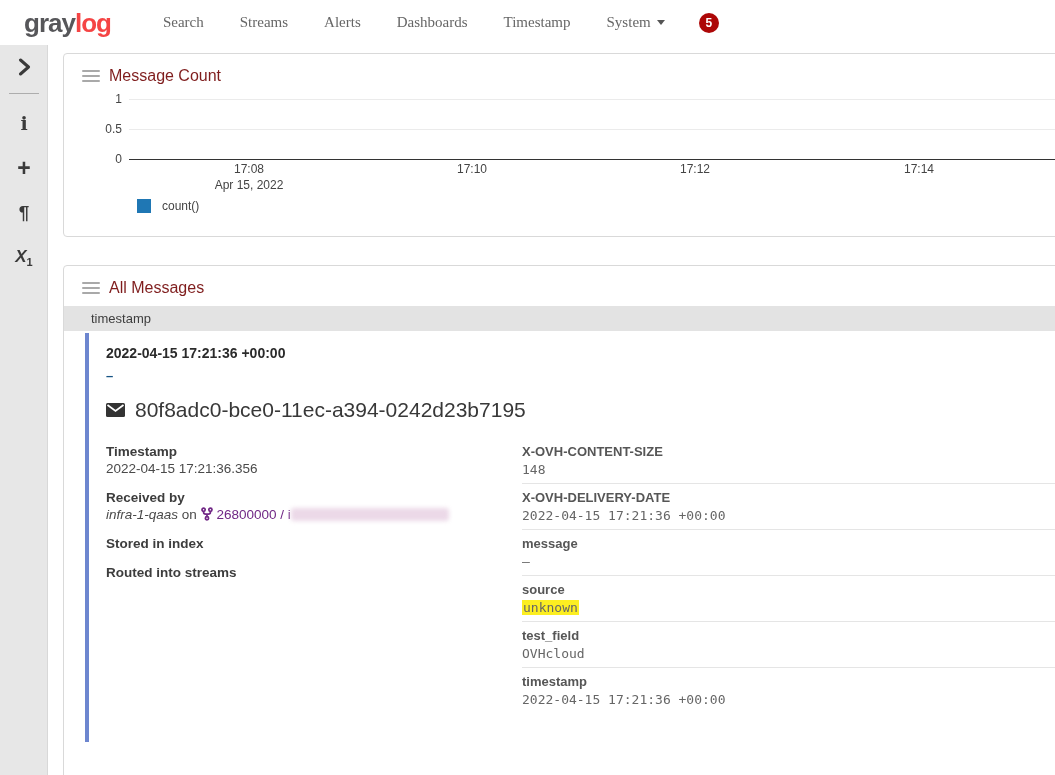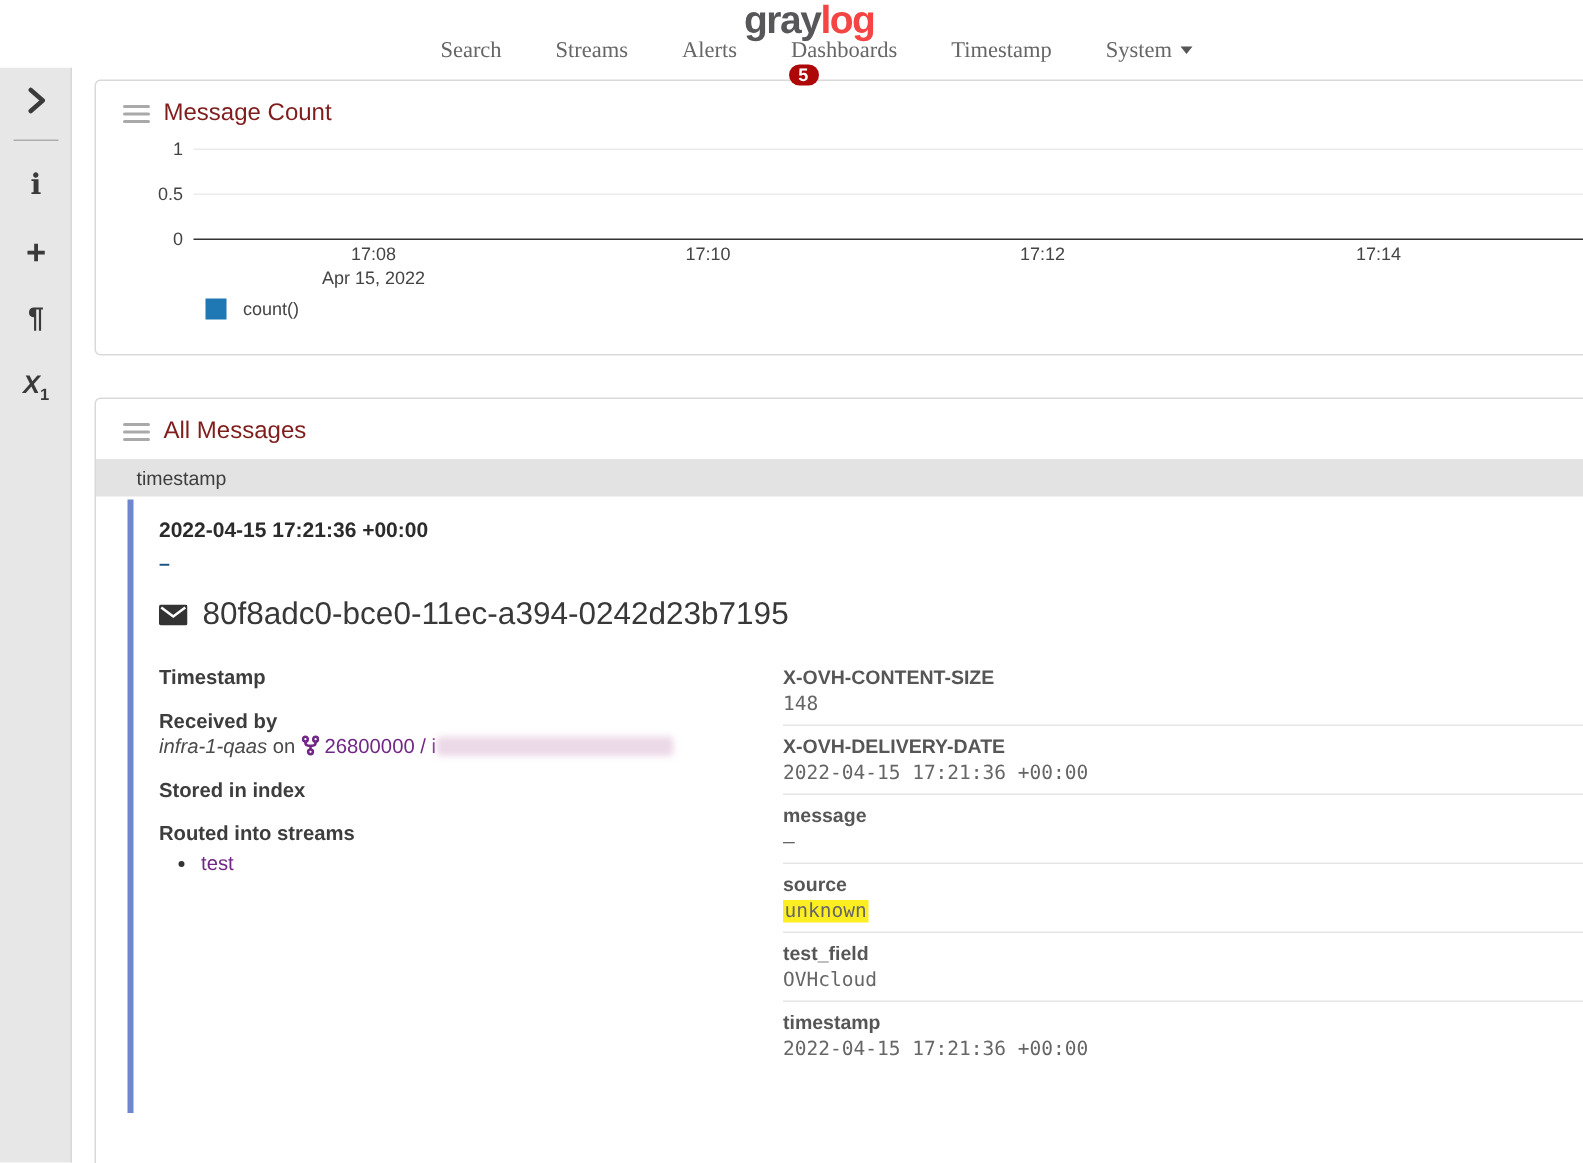--- a/index.html
+++ b/index.html
@@ -1,21 +1,21 @@
 <!DOCTYPE html>
 <html><head>
 <meta charset="utf-8">
 <style>
   * { margin:0; padding:0; box-sizing:border-box; }
   html,body { width:1055px; height:775px; overflow:hidden; background:#fff;
               font-family:"Liberation Sans", sans-serif; }
 
   
   .navbar { position:absolute; top:0; left:0; width:1055px; height:45px;
-            background:#fff; display:flex; align-items:center; z-index:10;flex-direction:column; }
+            background:#fff; display:flex; align-items:center; z-index:10; }
   .logo { margin-left:24px; font-size:26px; font-weight:700; letter-spacing:-1px;
           cursor:pointer; line-height:1; }
   .logo .g1 { color:#57575a; }
   .logo .g2 { color:#f54444; }
   .nav-items { display:flex; align-items:center; margin-left:34px; }
   .nav-item { padding:0 18px; font-size:15px; color:#666; cursor:pointer; white-space:nowrap;font-family:Liberation Serif, serif; }
   .caret { display:inline-block; margin-left:6px; vertical-align:2px;
            border-left:4px solid transparent; border-right:4px solid transparent;
            border-top:5px solid #555; }
   .badge { margin-left:16px; min-width:20px; height:20px; border-radius:10px;
@@ -172,20 +172,21 @@
         <path d="M1.5 2l8 6 8-6" stroke="#fff" stroke-width="1.7" fill="none"></path>
       </svg>
       <span class="msg-id">80f8adc0-bce0-11ec-a394-0242d23b7195</span>
     </div>
 
     <div class="cols">
 
       <div class="col-left">
         <div class="meta-block">
           <div class="meta-label">Timestamp</div>
+          <div class="meta-value">2022-04-15 17:21:36.356</div>
         </div>
         <div class="meta-block">
           <div class="meta-label">Received by</div>
           <div class="meta-value">
             <span class="node-name">infra-1-qaas</span>
             <span>on</span>
             <svg width="12" height="14" viewBox="0 0 12 14" style="vertical-align:-2px;">
               <g fill="none" stroke="#702785" stroke-width="1.7">
                 <circle cx="2.6" cy="2.8" r="1.6"></circle>
                 <circle cx="9.4" cy="2.8" r="1.6"></circle>
@@ -194,23 +195,20 @@
               </g>
             </svg>
             <span class="plink">26800000 / i</span><span class="redacted"></span>
           </div>
         </div>
         <div class="meta-block">
           <div class="meta-label">Stored in index</div>
         </div>
         <div class="meta-block">
           <div class="meta-label">Routed into streams</div>
-          <ul class="streams-ul">
-            <li><span class="plink">test</span></li>
-          </ul>
         </div>
       </div>
 
       <div class="col-right">
         <div class="field-item">
           <div class="field-name">X-OVH-CONTENT-SIZE</div>
           <div class="field-value">148</div>
         </div>
         <div class="field-item">
           <div class="field-name">X-OVH-DELIVERY-DATE</div>

